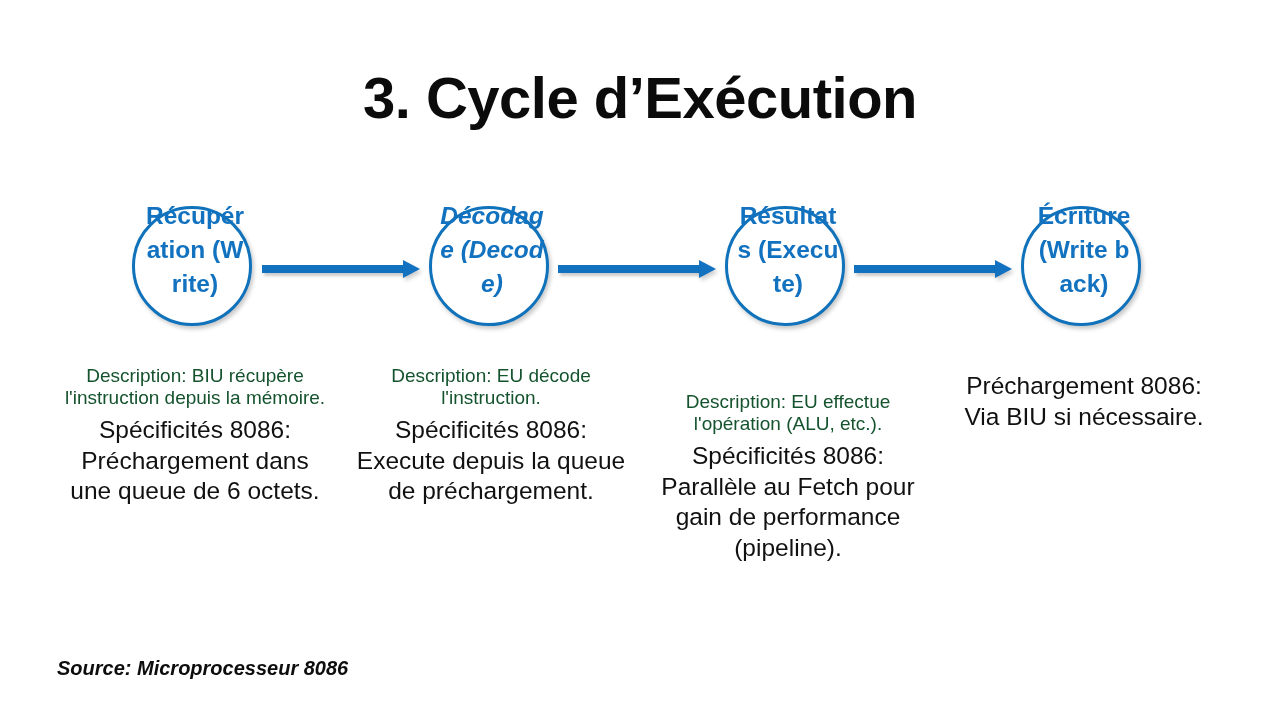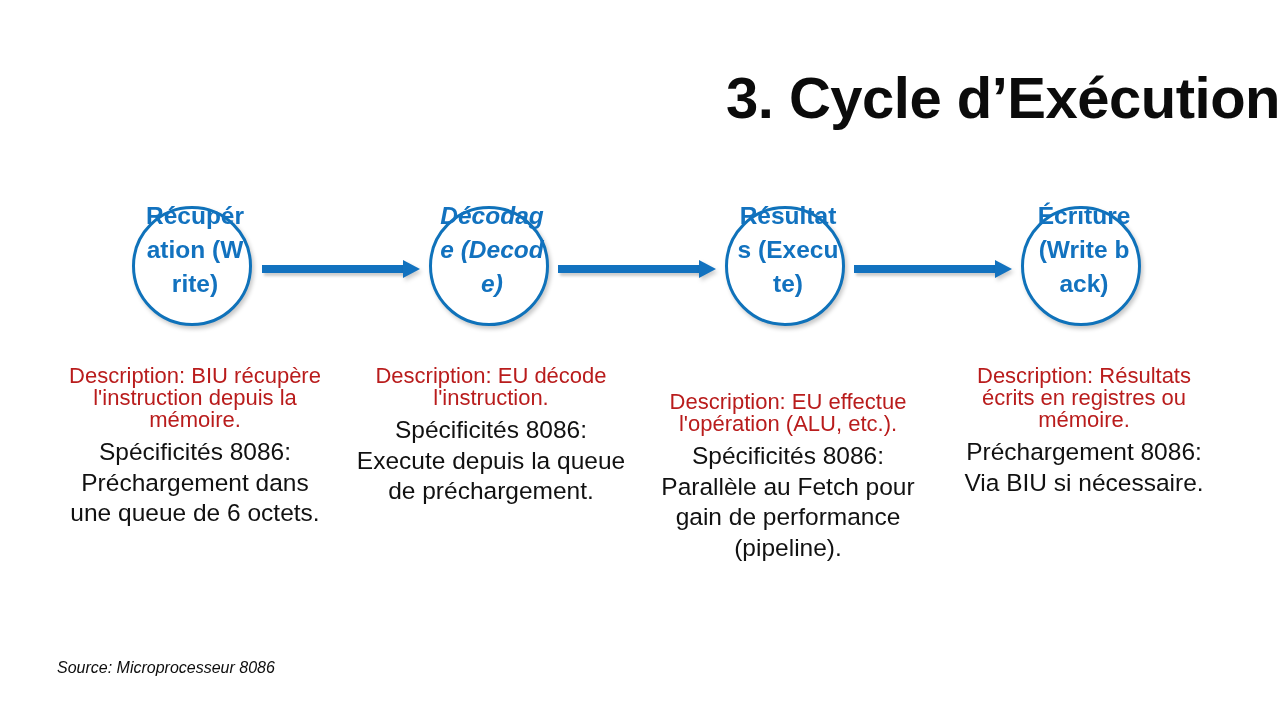--- a/index.html
+++ b/index.html
@@ -23,21 +23,21 @@
     height: 720px;
     background: #ffffff;
   }
 
   
   #title {
     position: absolute;
     left: 0;
     top: 62px;
     width: 1280px;
-    text-align: right;
+    text-align: center;
     font-family: "Liberation Sans", sans-serif;
     font-size: 58px;
     font-weight: bold;
     letter-spacing: -0.5px;
     color: #0b0b0b;
     line-height: 72px;
     white-space: nowrap;
   }
 
   
@@ -122,42 +122,43 @@
     top: 365px;
     width: 270px;
     text-align: center;
   }
   #col-0 { left:  60px; }
   #col-1 { left: 356px; }
   #col-2 { left: 653px; margin-top: 26px; }
   #col-3 { left: 949px; }
 
   .col .desc {
-    font-size: 22px;
+    font-size: 19px;
     line-height: 22px;
-    color: #b91c1c;
+    color: #14532d;
     margin: 0;
   }
   .col .spec {
     font-size: 24.5px;
     line-height: 30.5px;
     color: #111111;
     margin: 6px 0 0 0;
   }
 
   
   #source {
     position: absolute;
     left: 57px;
     top: 655px;
-    font-size: 16px;
+    font-size: 20px;
     font-style: italic;
     color: #0d0d0d;
     line-height: 26px;
     white-space: nowrap;
+    font-weight: bold;
   }
 </style>
 </head>
 <body>
 
 <div id="slide">
 
   <div id="title">3. Cycle d’Exécution</div>
 
   <div id="diagram">
@@ -208,19 +209,18 @@
     <p class="desc">Description: EU décode l'instruction.</p>
     <p class="spec">Spécificités 8086: Execute depuis la queue de préchargement.</p>
   </div>
 
   <div class="col" id="col-2">
     <p class="desc">Description: EU effectue l'opération (ALU, etc.).</p>
     <p class="spec">Spécificités 8086: Parallèle au Fetch pour gain de performance (pipeline).</p>
   </div>
 
   <div class="col" id="col-3">
-    <p class="desc">Description: Résultats écrits en registres ou mémoire.</p>
     <p class="spec">Préchargement 8086: Via BIU si nécessaire.</p>
   </div>
 
   <div id="source">Source: Microprocesseur 8086</div>
 
 </div>
 
 </body></html>

